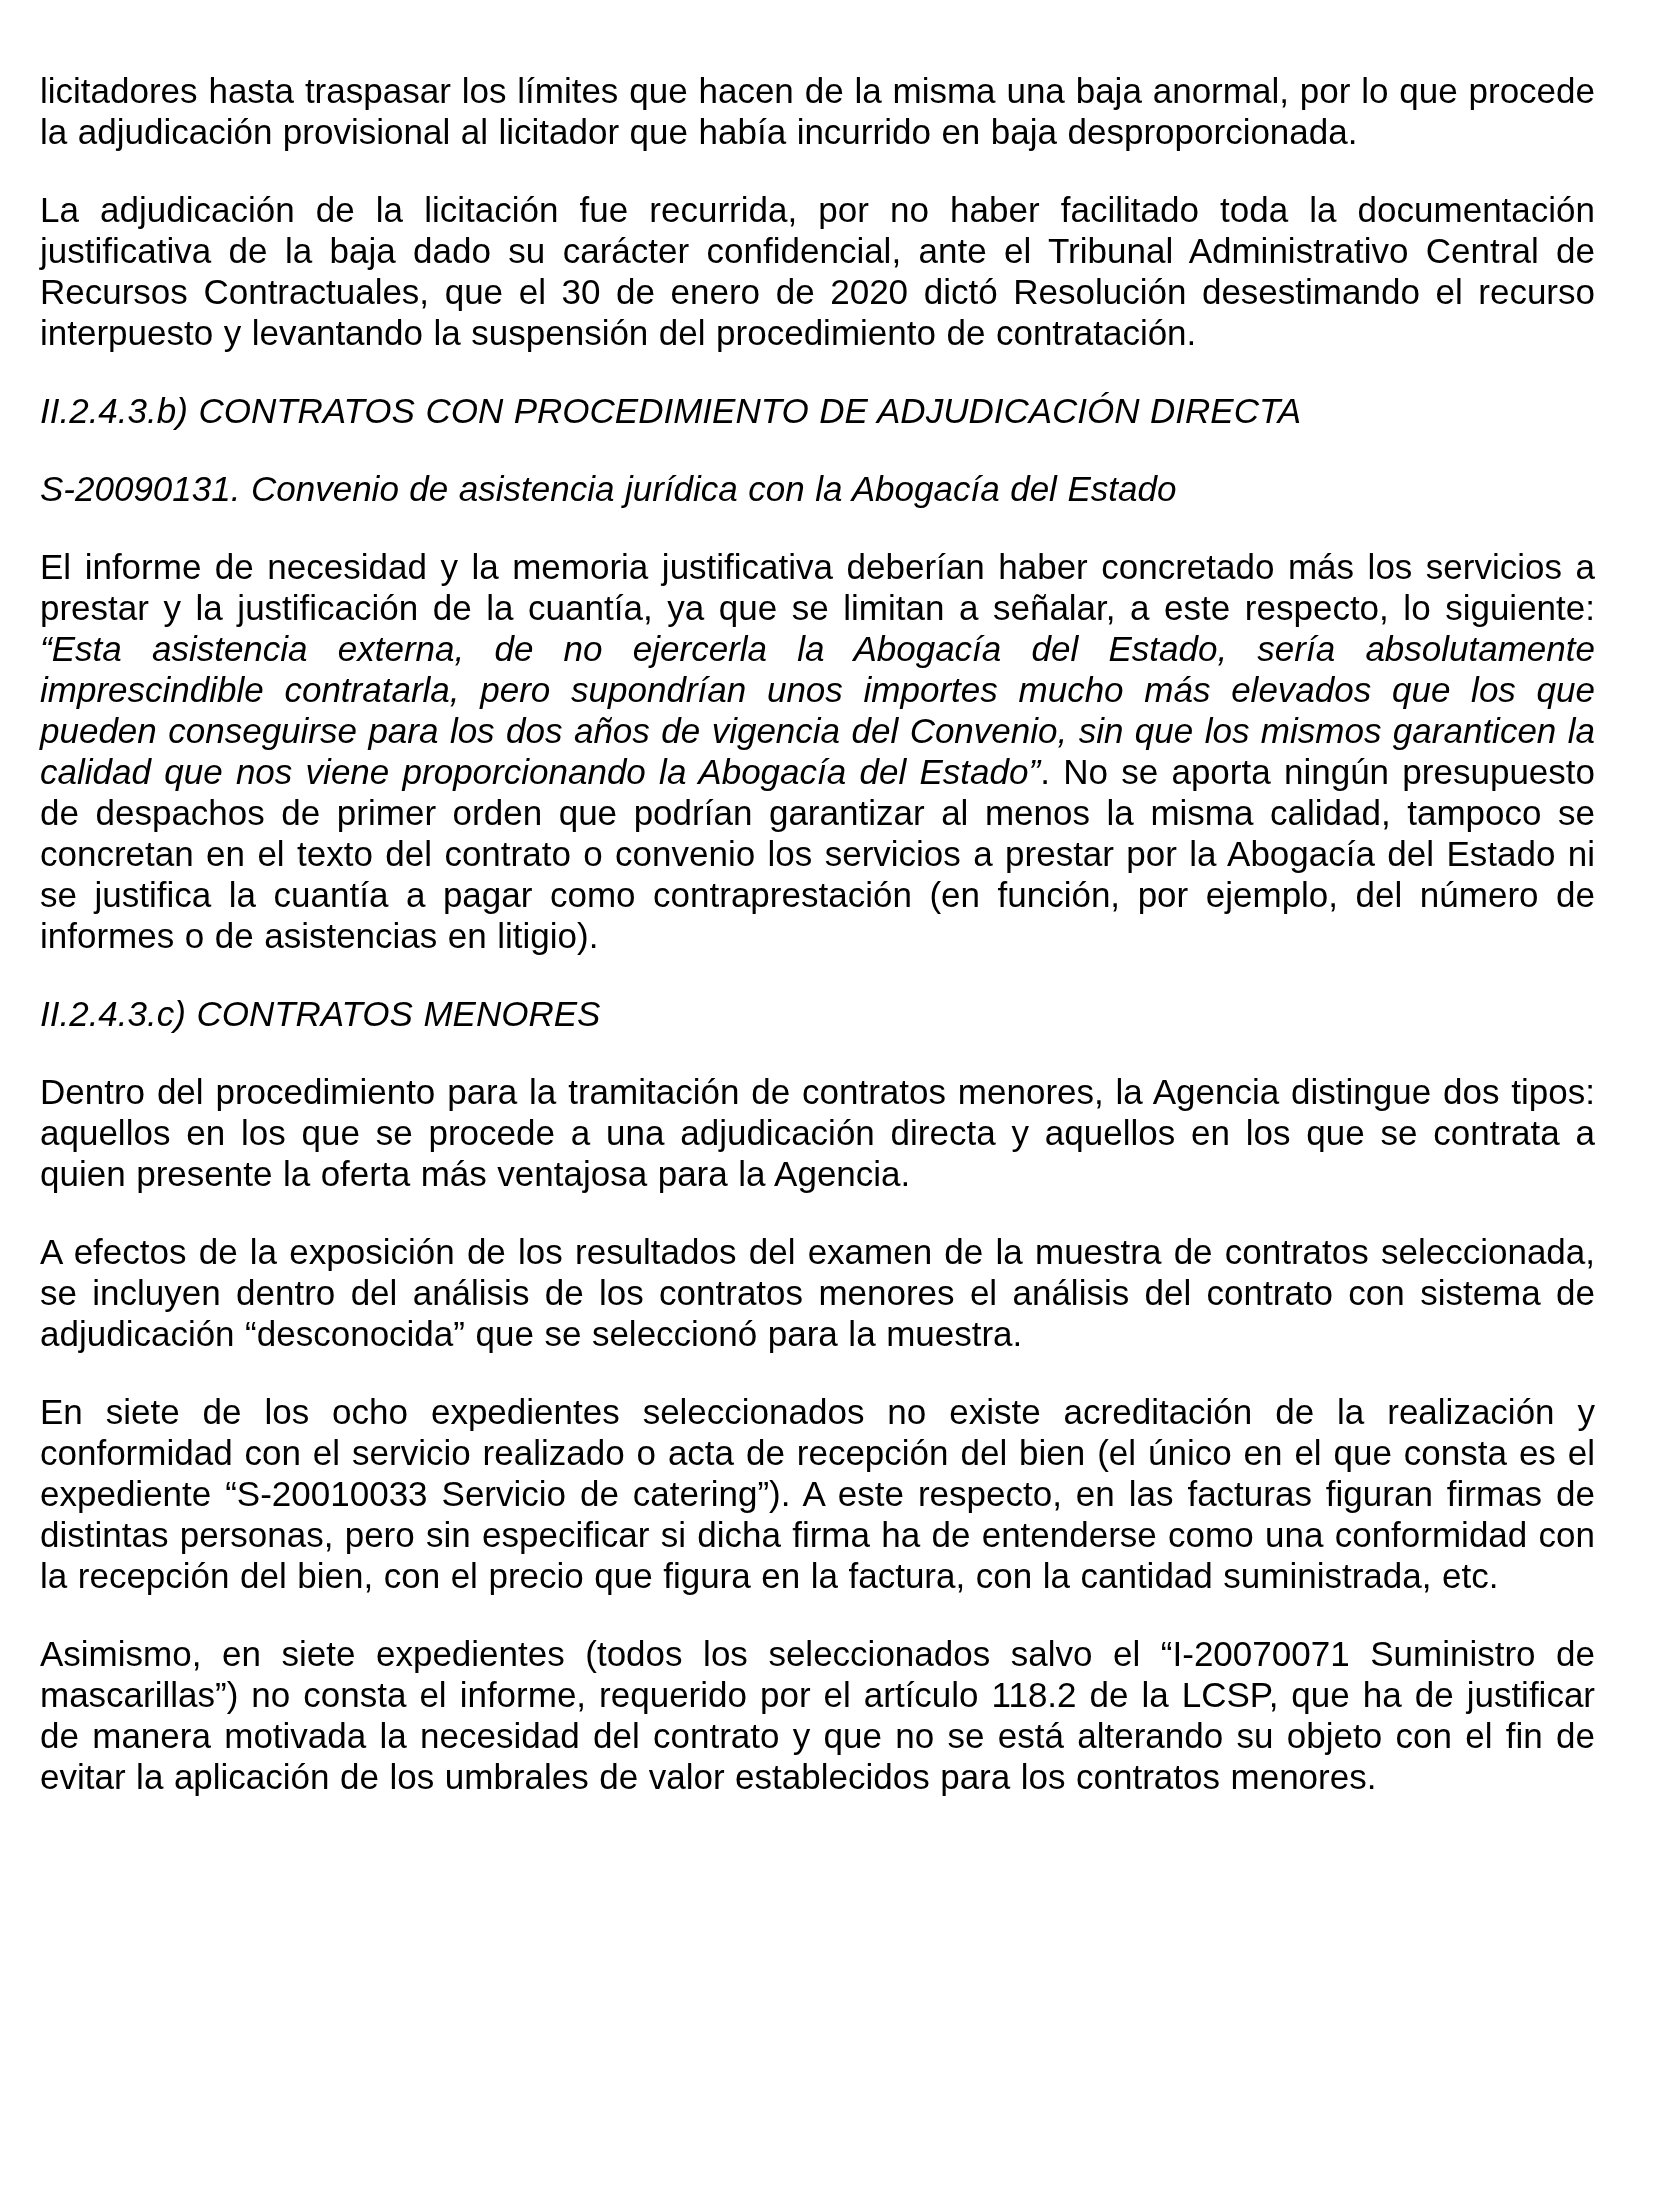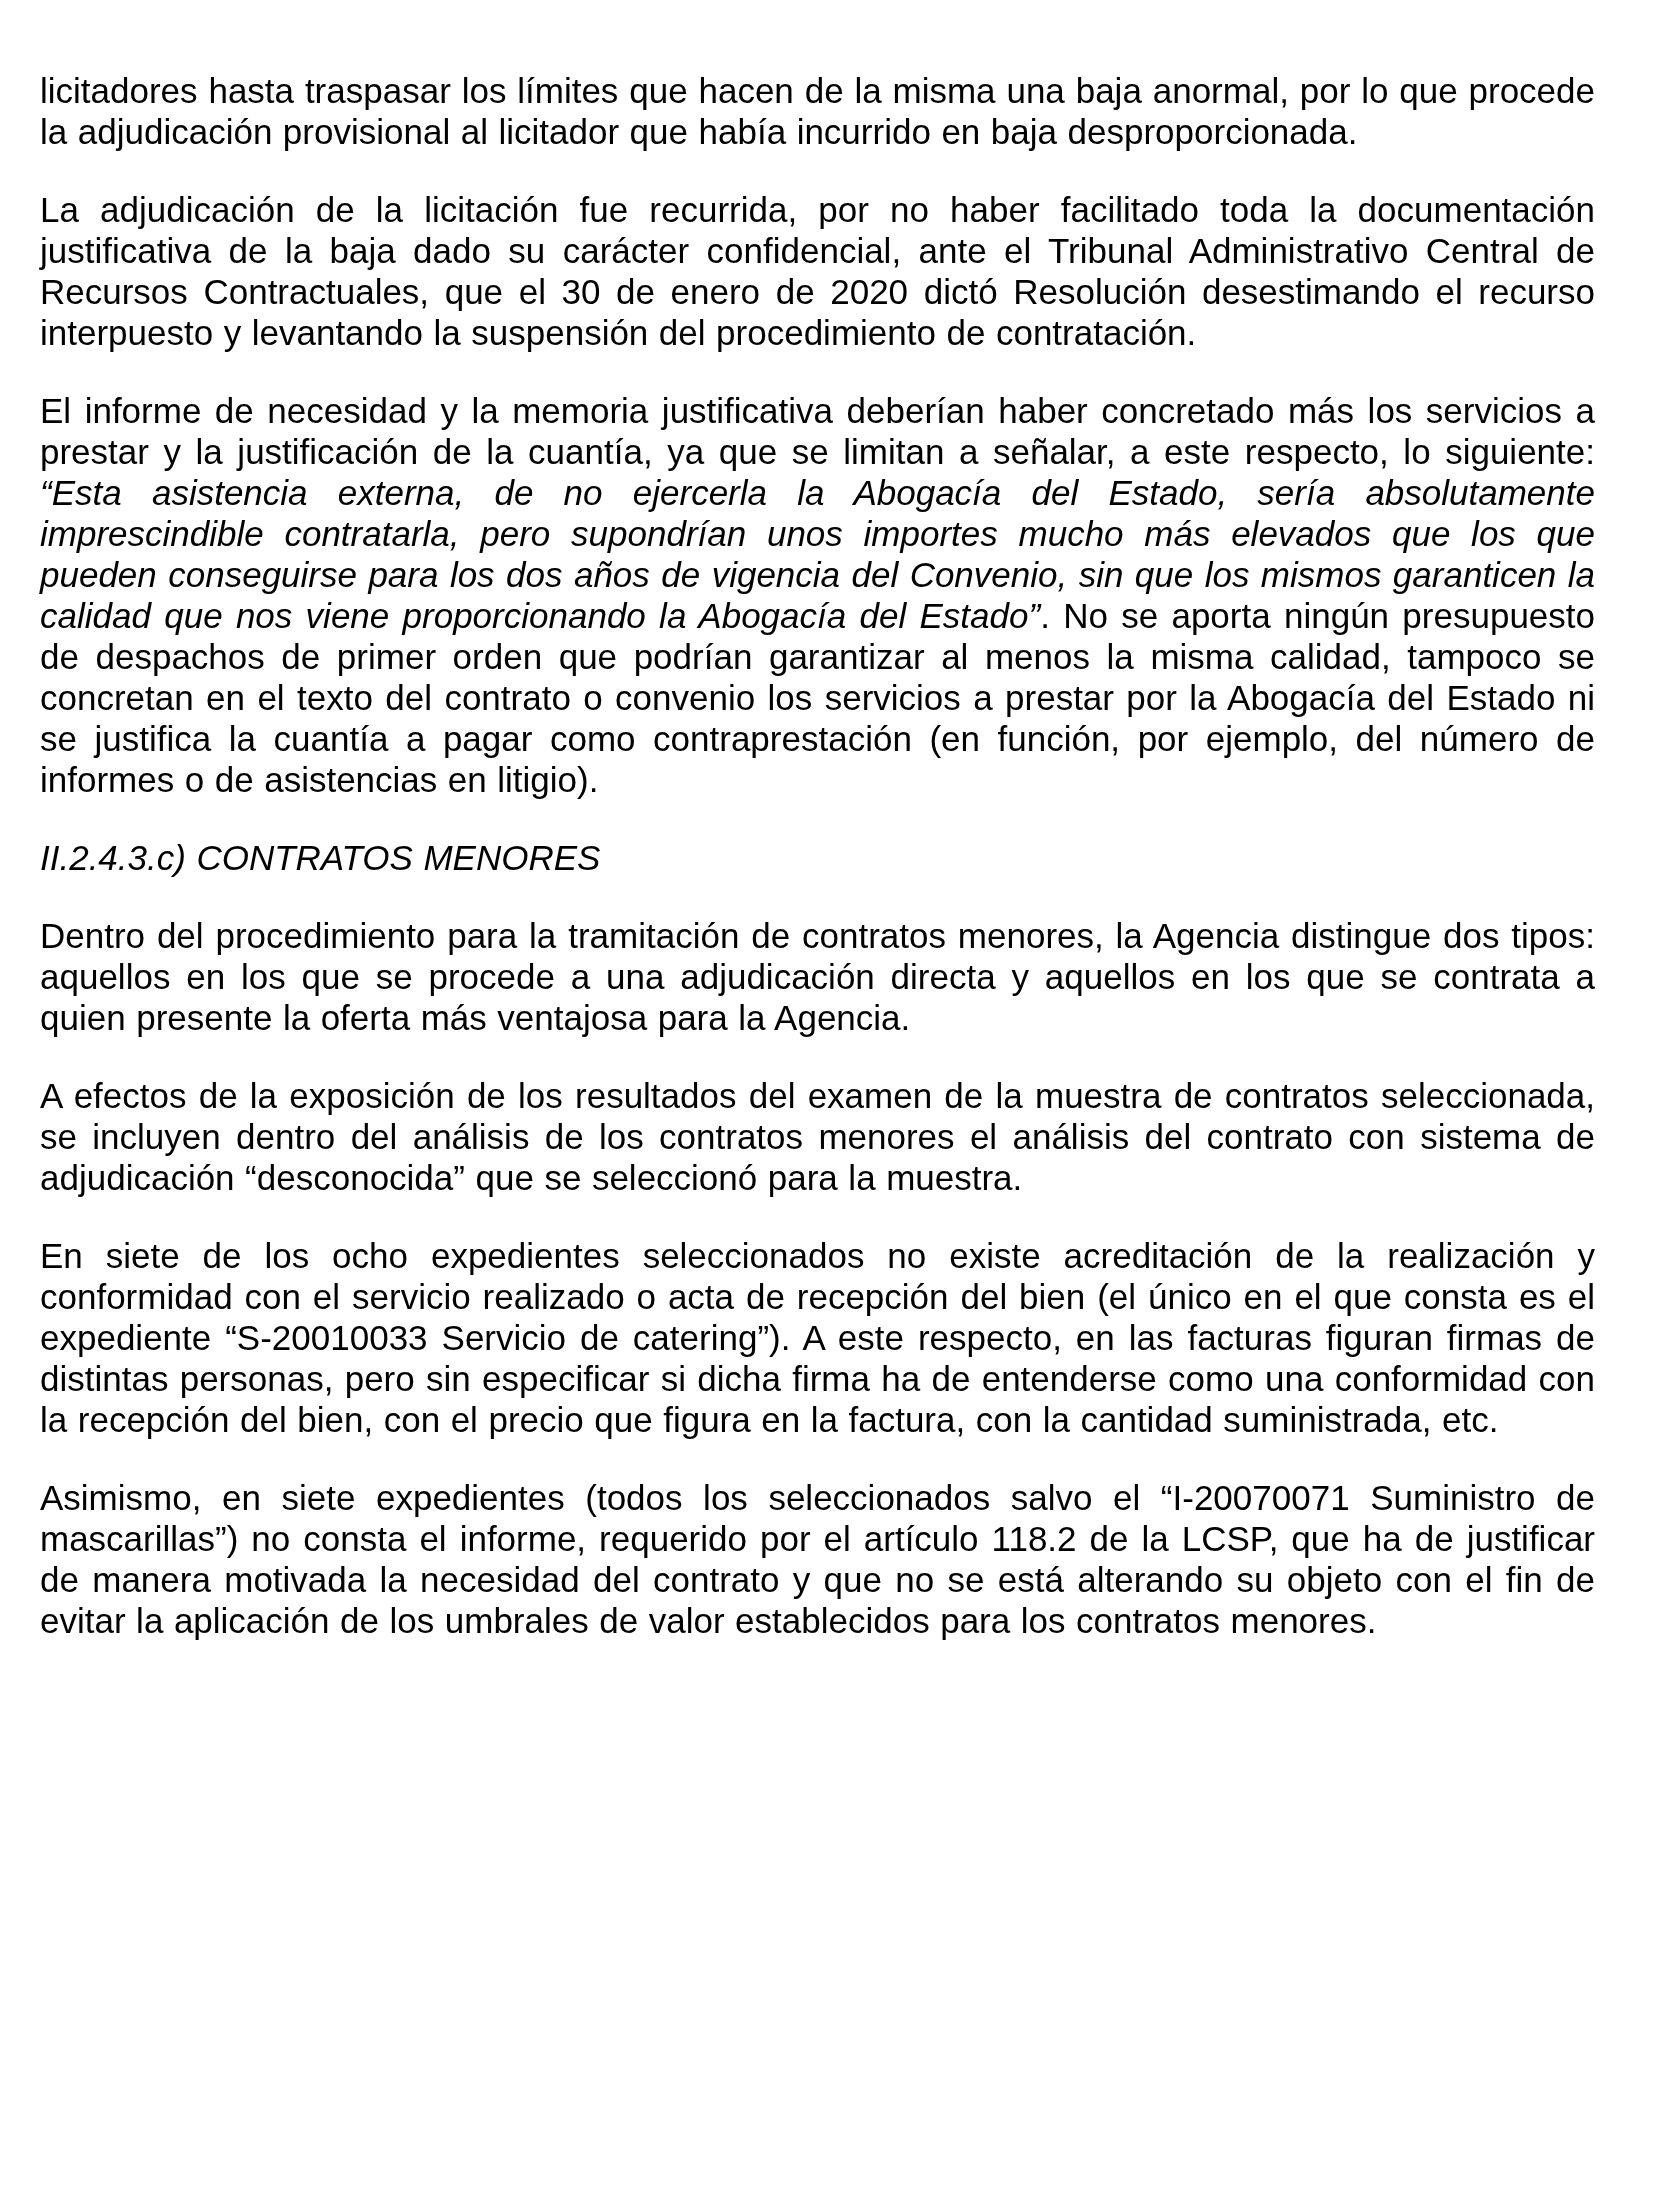--- a/index.html
+++ b/index.html
@@ -38,20 +38,22 @@
     font-style: normal;
   }
 </style>
 </head>
 <body>
 
 <main class="page">
   <section class="doc-body">
       <p class="body"><span class="normal">licitadores hasta traspasar los límites que hacen de la misma una baja anormal, por lo que procede la adjudicación provisional al licitador que había incurrido en baja desproporcionada.</span></p>
       <p class="body"><span class="normal">La adjudicación de la licitación fue recurrida, por no haber facilitado toda la documentación justificativa de la baja dado su carácter confidencial, ante el Tribunal Administrativo Central de Recursos Contractuales, que el 30 de enero de 2020 dictó Resolución desestimando el recurso interpuesto y levantando la suspensión del procedimiento de contratación.</span></p>
+      <p class="heading"><span class="italic">II.2.4.3.b) CONTRATOS CON PROCEDIMIENTO DE ADJUDICACIÓN DIRECTA</span></p>
+      <p class="heading"><span class="italic">S-20090131. Convenio de asistencia jurídica con la Abogacía del Estado</span></p>
       <p class="body"><span class="normal">El informe de necesidad y la memoria justificativa deberían haber concretado más los servicios a prestar y la justificación de la cuantía, ya que se limitan a señalar, a este respecto, lo siguiente: </span><span class="italic">“Esta asistencia externa, de no ejercerla la Abogacía del Estado, sería absolutamente imprescindible contratarla, pero supondrían unos importes mucho más elevados que los que pueden conseguirse para los dos años de vigencia del Convenio, sin que los mismos garanticen la calidad que nos viene proporcionando la Abogacía del Estado”</span><span class="normal">. No se aporta ningún presupuesto de despachos de primer orden que podrían garantizar al menos la misma calidad, tampoco se concretan en el texto del contrato o convenio los servicios a prestar por la Abogacía del Estado ni se justifica la cuantía a pagar como contraprestación (en función, por ejemplo, del número de informes o de asistencias en litigio).</span></p>
       <p class="heading"><span class="italic">II.2.4.3.c) CONTRATOS MENORES</span></p>
       <p class="body"><span class="normal">Dentro del procedimiento para la tramitación de contratos menores, la Agencia distingue dos tipos: aquellos en los que se procede a una adjudicación directa y aquellos en los que se contrata a quien presente la oferta más ventajosa para la Agencia.</span></p>
       <p class="body"><span class="normal">A efectos de la exposición de los resultados del examen de la muestra de contratos seleccionada, se incluyen dentro del análisis de los contratos menores el análisis del contrato con sistema de adjudicación “desconocida” que se seleccionó para la muestra.</span></p>
       <p class="body"><span class="normal">En siete de los ocho expedientes seleccionados no existe acreditación de la realización y conformidad con el servicio realizado o acta de recepción del bien (el único en el que consta es el expediente “S-20010033 Servicio de catering”). A este respecto, en las facturas figuran firmas de distintas personas, pero sin especificar si dicha firma ha de entenderse como una conformidad con la recepción del bien, con el precio que figura en la factura, con la cantidad suministrada, etc.</span></p>
       <p class="body"><span class="normal">Asimismo, en siete expedientes (todos los seleccionados salvo el “I-20070071 Suministro de mascarillas”) no consta el informe, requerido por el artículo 118.2 de la LCSP, que ha de justificar de manera motivada la necesidad del contrato y que no se está alterando su objeto con el fin de evitar la aplicación de los umbrales de valor establecidos para los contratos menores.</span></p>
     </section>
 </main>
 
 

